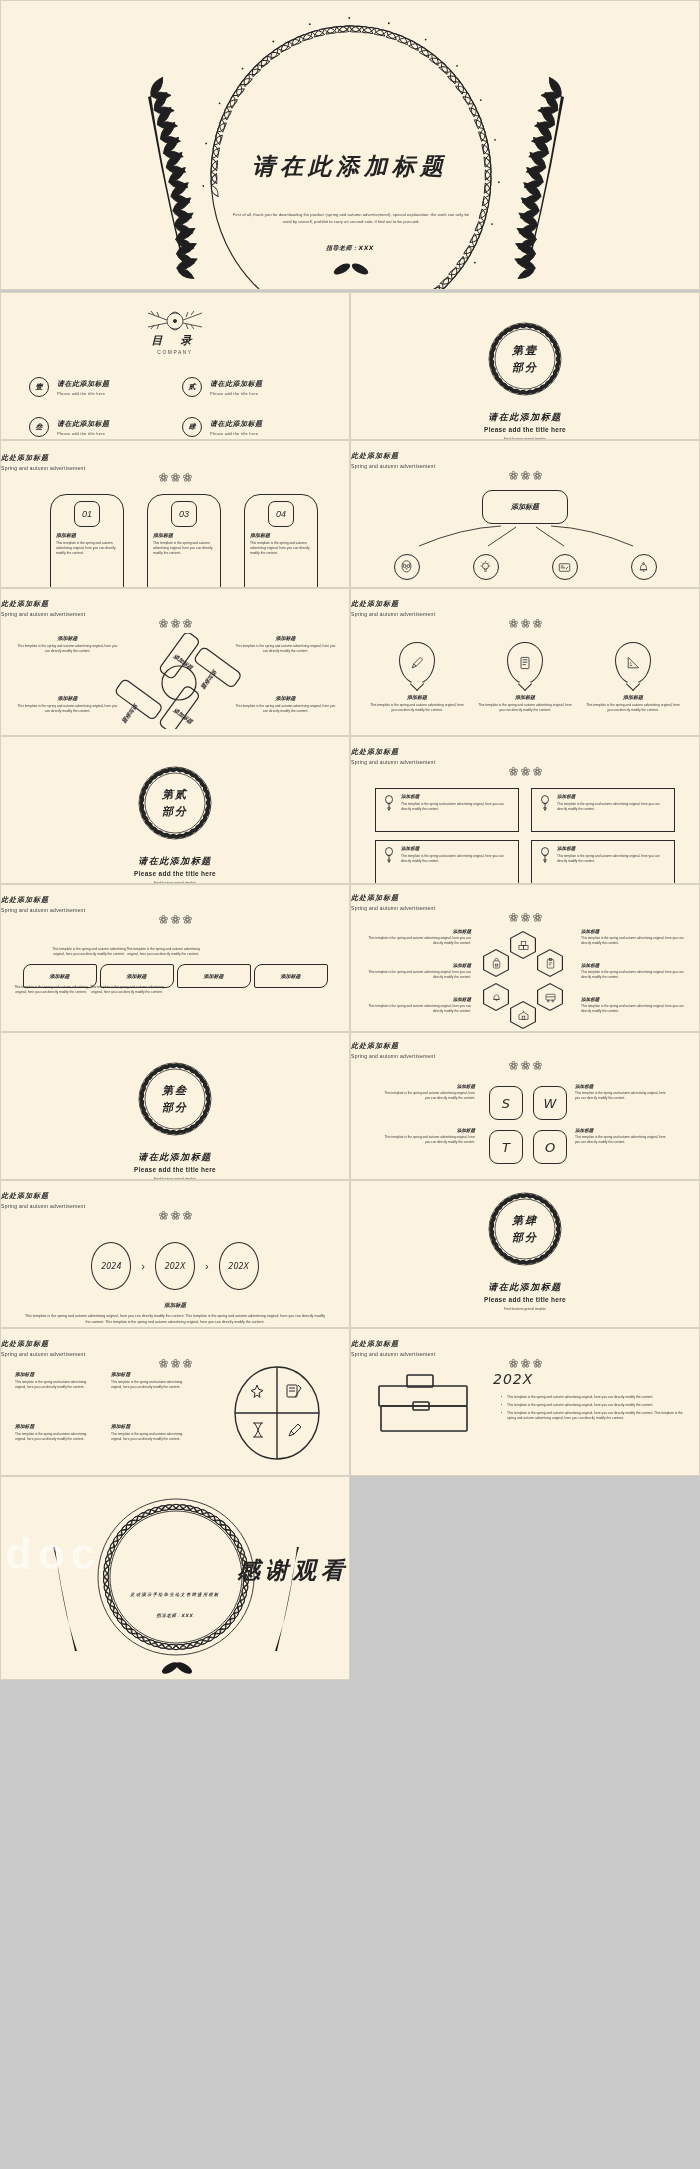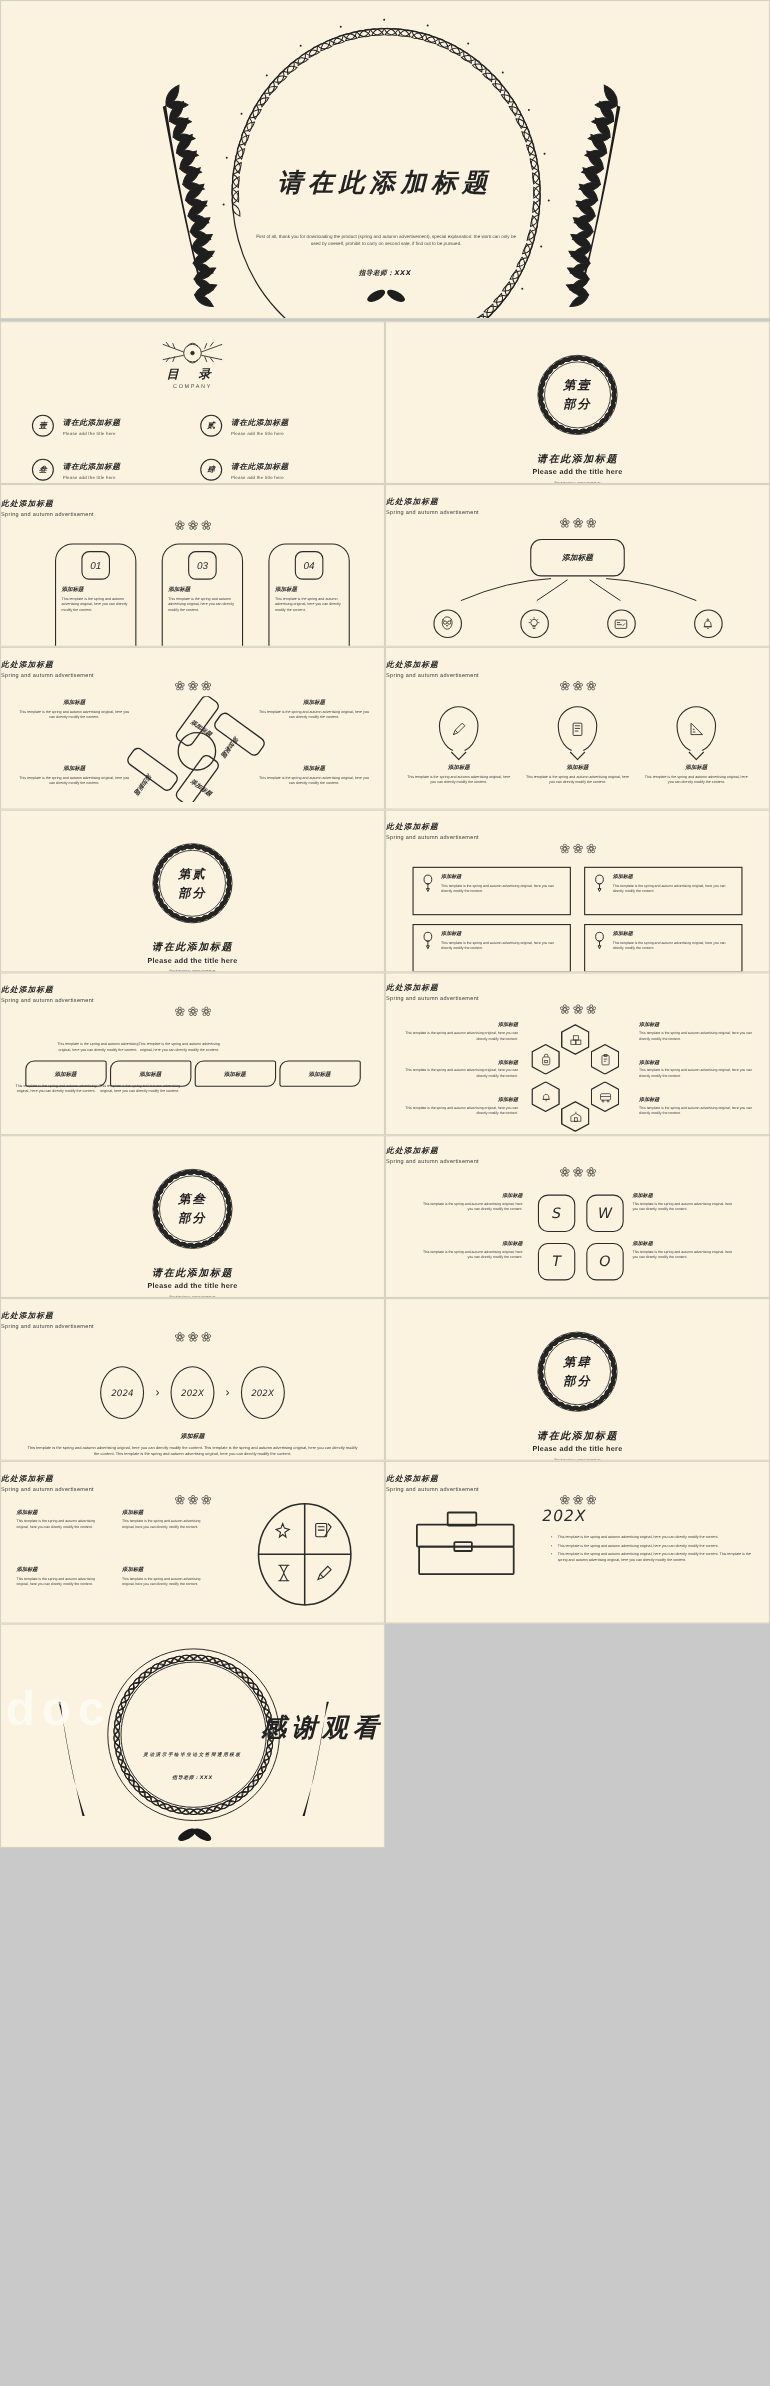--- a/index.html
+++ b/index.html
@@ -1540,21 +1540,21 @@
       <div class="tl-arrow">›</div>
       <div class="tl-node cn">202X</div>
       <div class="tl-arrow">›</div>
       <div class="tl-node cn">202X</div>
     </div>
     <div class="tl-title cn">添加标题</div>
     <div class="tl-body">This template is the spring and autumn advertising original, here you can directly modify the content. This template is the spring and autumn advertising original, here you can directly modify the content. This template is the spring and autumn advertising original, here you can directly modify the content.</div>
   </div>
 
   <div class="slide" style="left:350px;top:1180px;width:350px;height:148px">
-    <div style="padding-top:18px">
+    <div style="">
       <div class="sec-wreath">
         <svg width="96" height="96">
             <g fill="none" stroke="#2b2b2b" stroke-width="0.8">
               <circle cx="48" cy="48" r="36"></circle>
               <circle cx="48" cy="48" r="30"></circle>
             </g>
             <g fill="#2b2b2b" stroke="#2b2b2b" stroke-width="0.55">
               <path d="M0 0 Q 2.9250000000000003 -2.3 6.5 0 Q 2.9250000000000003 2.3 0 0 Z" transform="translate(82.5,48) rotate(-100)" fill="#2b2b2b" stroke="#222" stroke-width="0.9"></path>
               <path d="M0 0 Q 2.9250000000000003 -2.3 6.5 0 Q 2.9250000000000003 2.3 0 0 Z" transform="translate(82.5,48) rotate(100)" fill="#2b2b2b" stroke="#222" stroke-width="0.9"></path>
               <path d="M0 0 Q 2.9250000000000003 -2.3 6.5 0 Q 2.9250000000000003 2.3 0 0 Z" transform="translate(80.83068767193254,51.33855462558526) rotate(-94.19354838709677)" fill="#2b2b2b" stroke="#222" stroke-width="0.9"></path>

